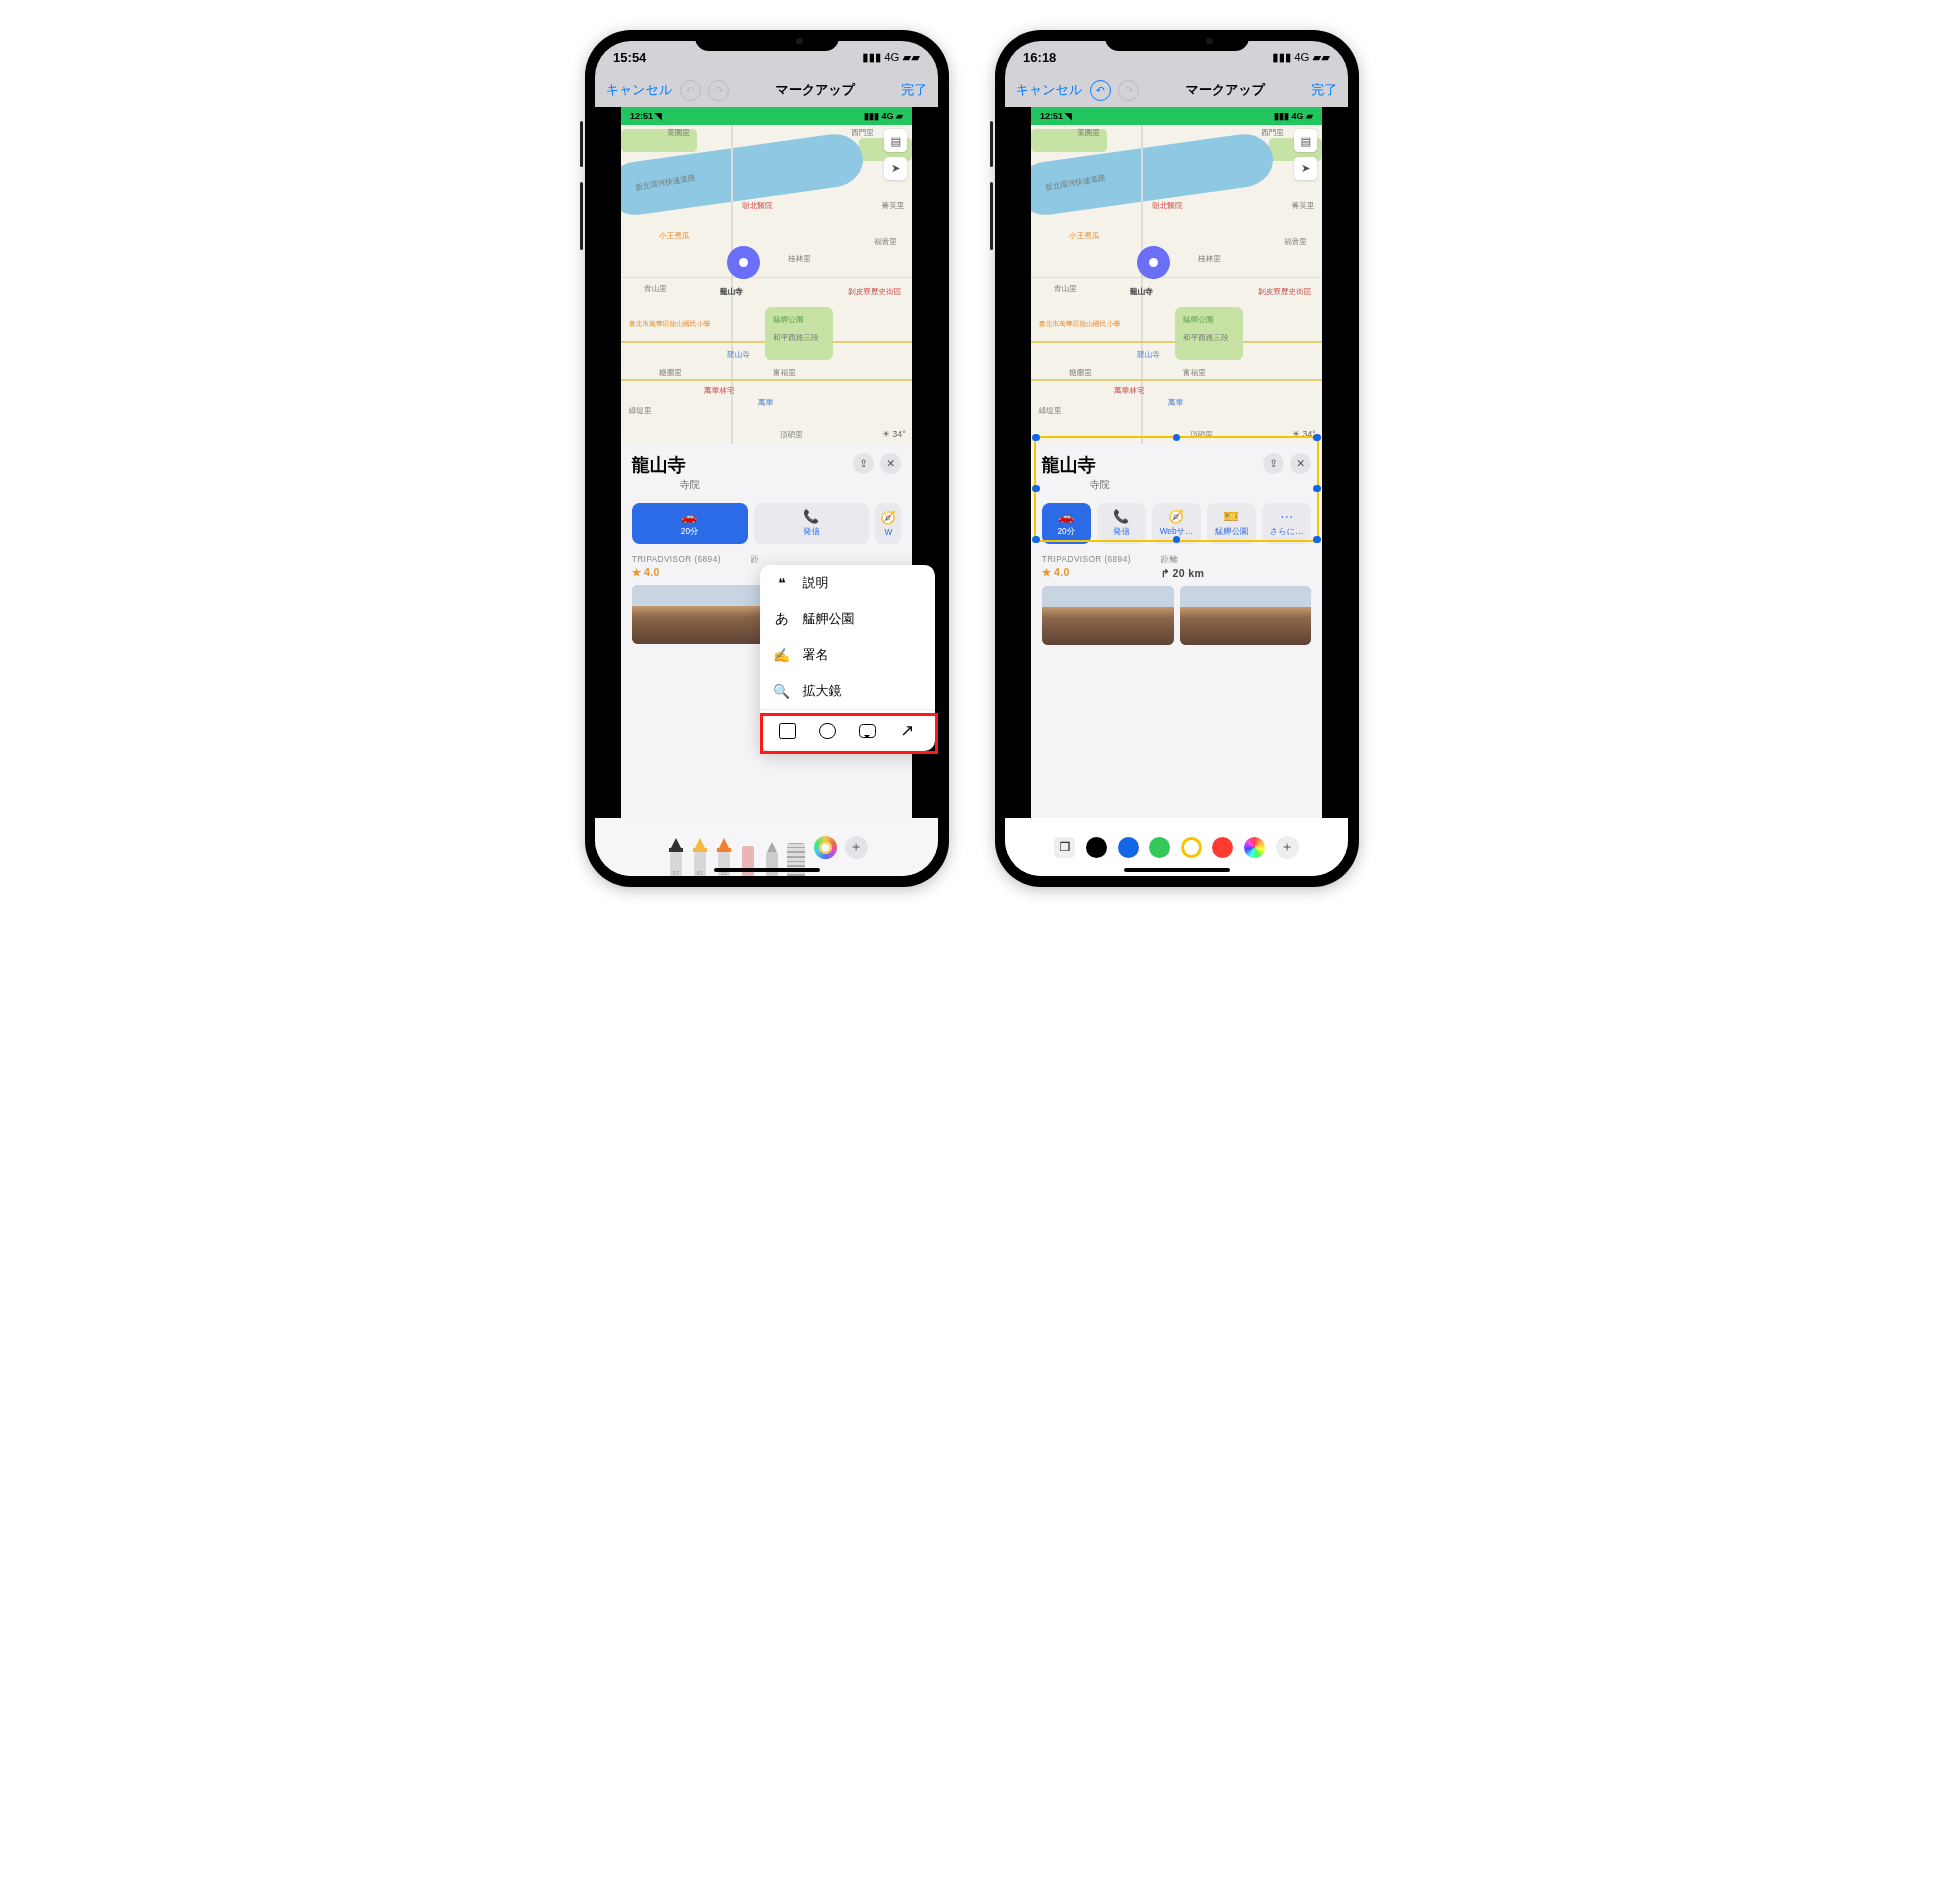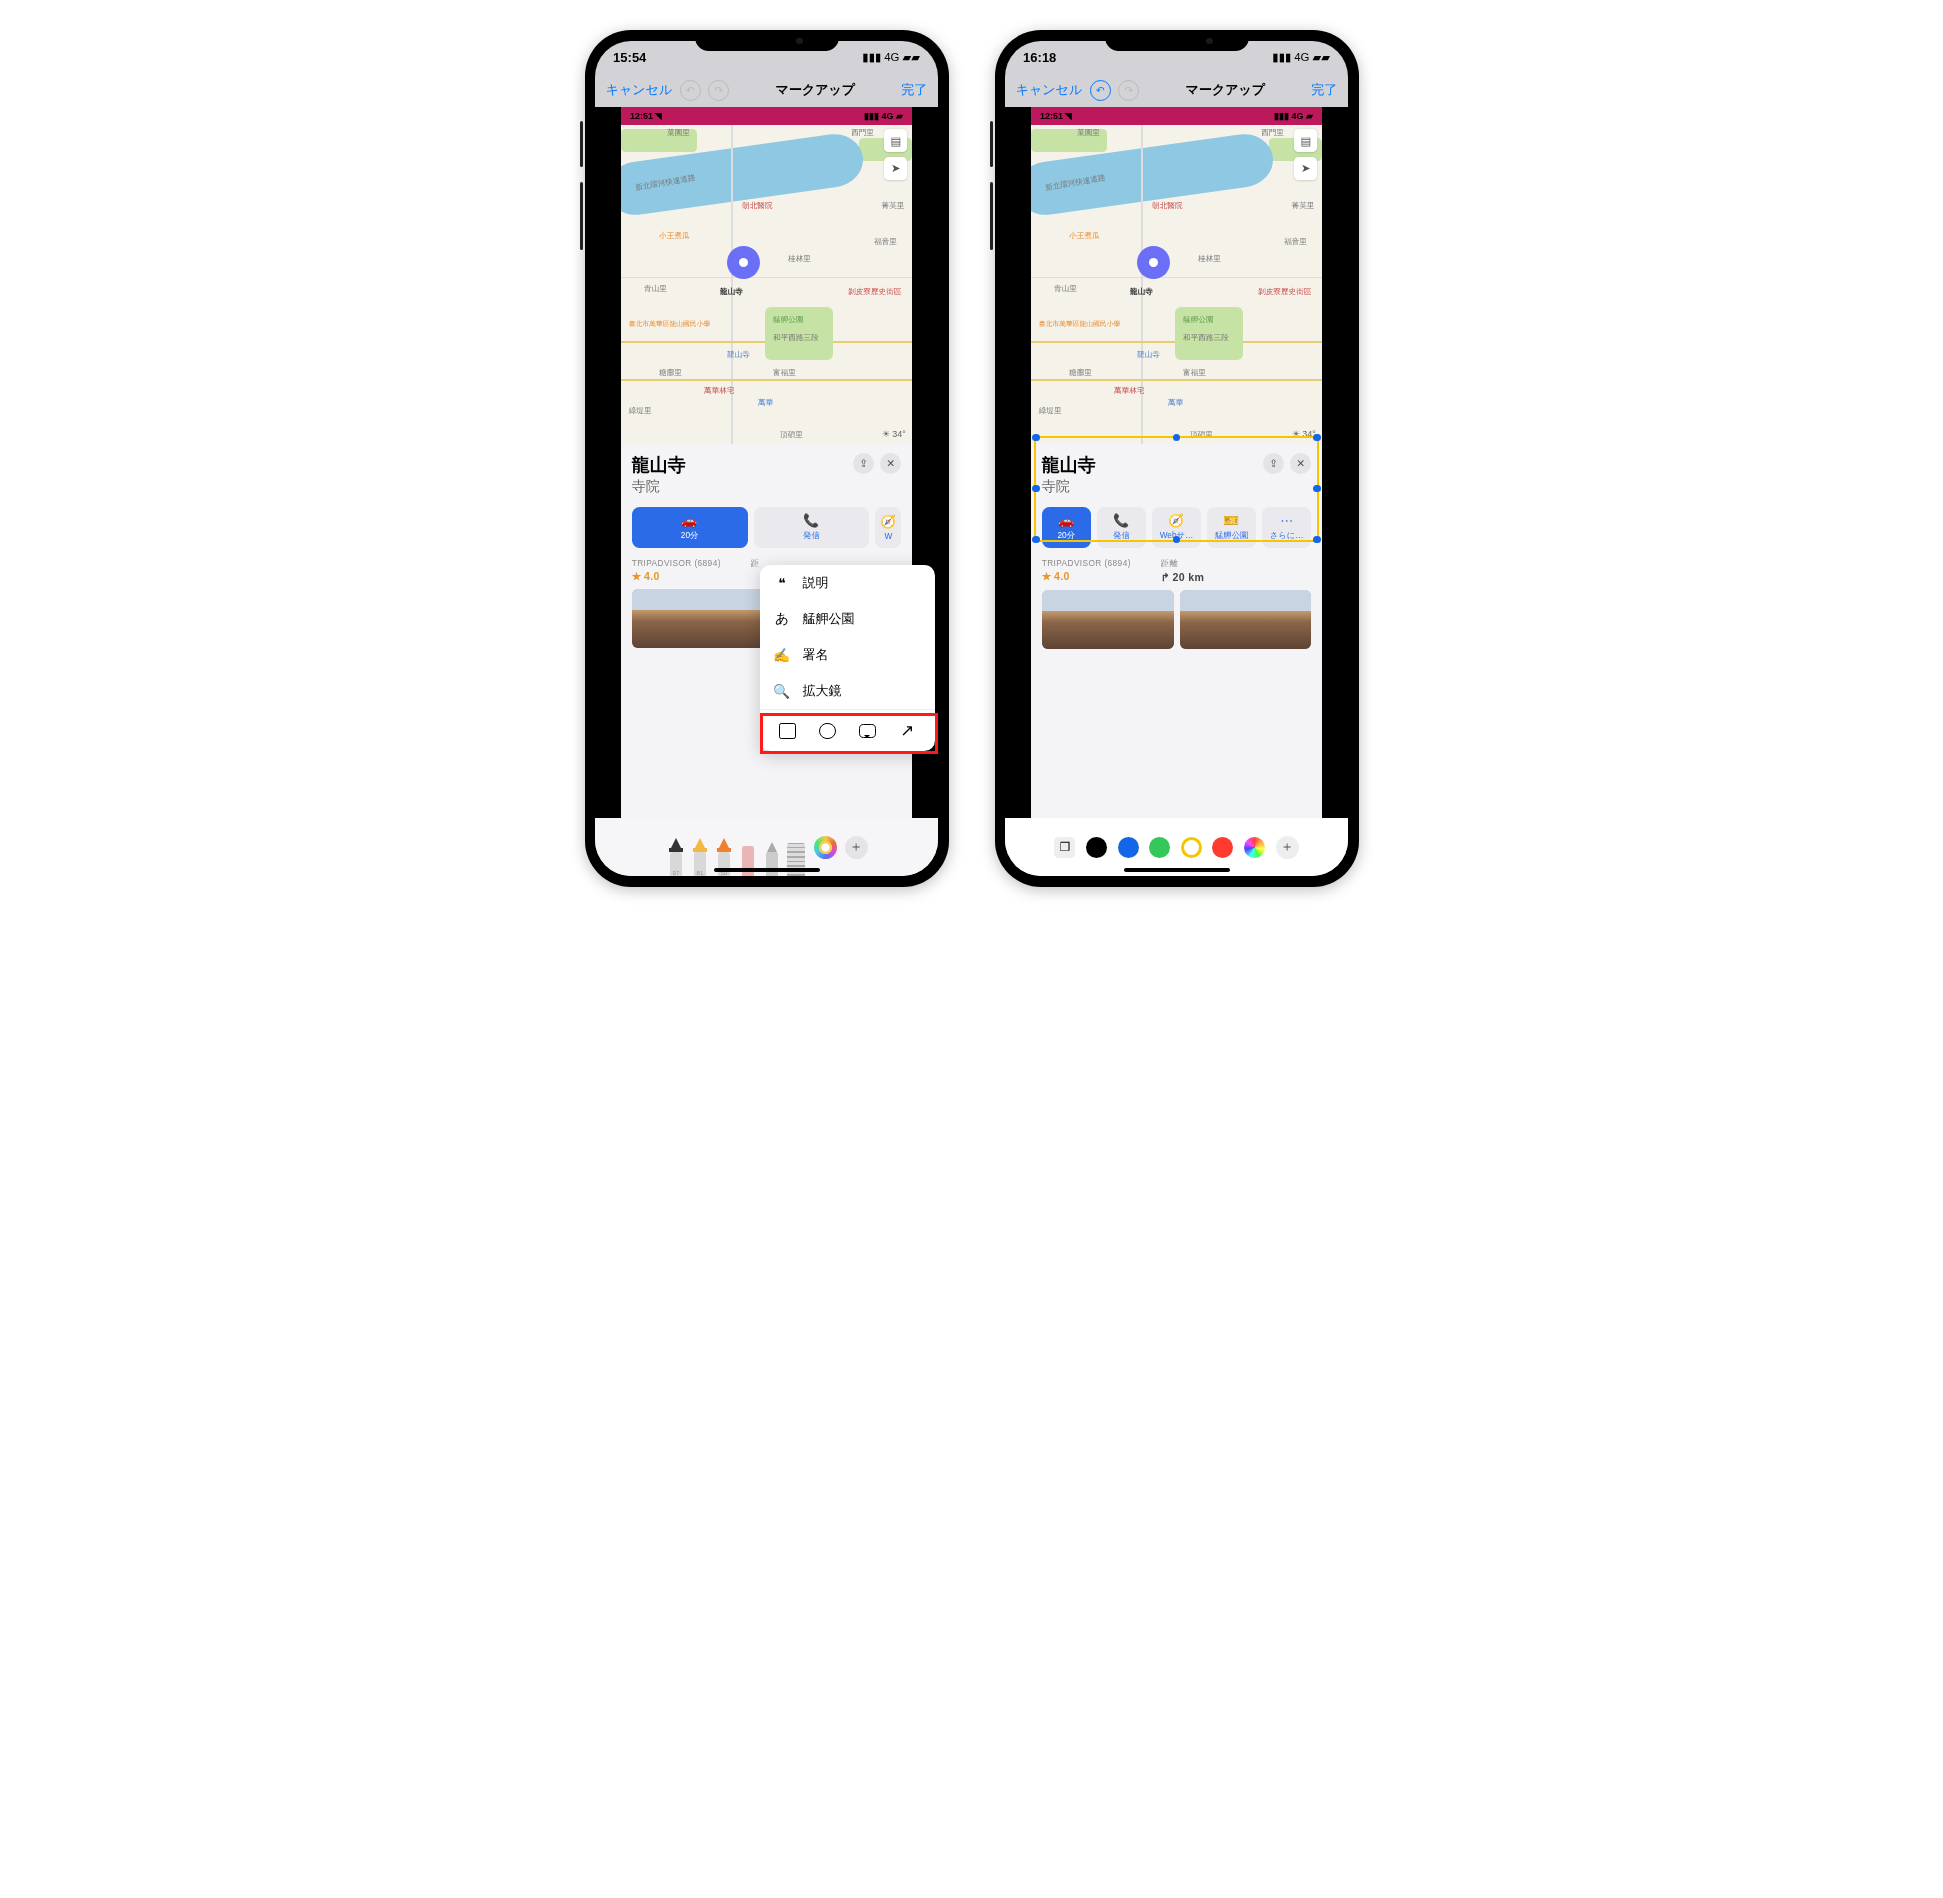--- a/index.html
+++ b/index.html
@@ -70,21 +70,21 @@
   .undo-btn.active { border-color:#007aff; color:#007aff; }
   .content {
     flex:1; background:#000; position:relative; overflow:hidden;
   }
   .map-shot {
     position:absolute; top:0; left:26px; right:26px; bottom:0;
     background:#f2efe8;
     display:flex; flex-direction:column;
   }
   .inner-status {
-    height:18px; background:#be185d; display:flex; align-items:center; justify-content:space-between;
+    height:18px; background:#22c55e; display:flex; align-items:center; justify-content:space-between;
     padding:0 9px; font-size:9px; font-weight:600;
   }
   .inner-status .loc { display:flex; align-items:center; gap:1.5px;}
   .map-area {
     flex:0 0 319px; position:relative;
     background: linear-gradient(180deg,#f5f2ea 0%,#f5f2ea 100%);
     overflow:hidden;
   }
   .river {
     position:absolute; top:23px; left:-15px; width:258px; height:53px;
@@ -114,21 +114,21 @@
   .poi-blue { color:#4a80d6; }
   .map-controls { position:absolute; right:4.6px; top:4.6px; display:flex; flex-direction:column; gap:4.6px;}
   .mc-btn { width:23px; height:23px; background:#fff; border-radius:4.6px; box-shadow:0 0.8px 2.3px rgba(0,0,0,.15); display:flex; align-items:center; justify-content:center; font-size:11.4px; color:#555;}
   .weather { position:absolute; right:6px; bottom:4.6px; font-size:9px; color:#666; display:flex; align-items:center; gap:2.3px;}
 
   .place-card {
     background:#f4f4f6; padding:9px 10.6px 0; position:relative; flex:1;
   }
   .place-head { display:flex; align-items:flex-start; justify-content:space-between;}
   .place-title { font-size:18px; font-weight:700;}
-  .place-sub { font-size:14px; color:#666; margin-top:1.5px;}
+  .place-sub { font-size:10px; color:#666; margin-top:1.5px;margin-left:48px;}
   .head-actions { display:flex; gap:6px;}
   .round-btn { width:21px; height:21px; background:#e4e4e8; border-radius:50%; display:flex; align-items:center;justify-content:center; font-size:10.6px; color:#555;}
 
   .action-row { display:flex; gap:6px; margin-top:10.6px;}
   .act-btn { flex:1; height:41px; background:#eaeaee; border-radius:7.6px; display:flex; flex-direction:column; align-items:center; justify-content:center; gap:2.3px; font-size:8.3px; color:#2b6be8; font-weight:500;}
   .act-btn.primary { background:#2b6be8; color:#fff;}
   .act-icon { font-size:13px; }
 
   .meta-row { display:flex; gap:30px; margin-top:10.6px; font-size:8.3px; color:#888; letter-spacing:0.4px;}
   .meta-col .rating { color:#e8962e; font-weight:600; font-size:10.6px; margin-top:1.5px; display:flex; align-items:center; gap:2.3px;}

